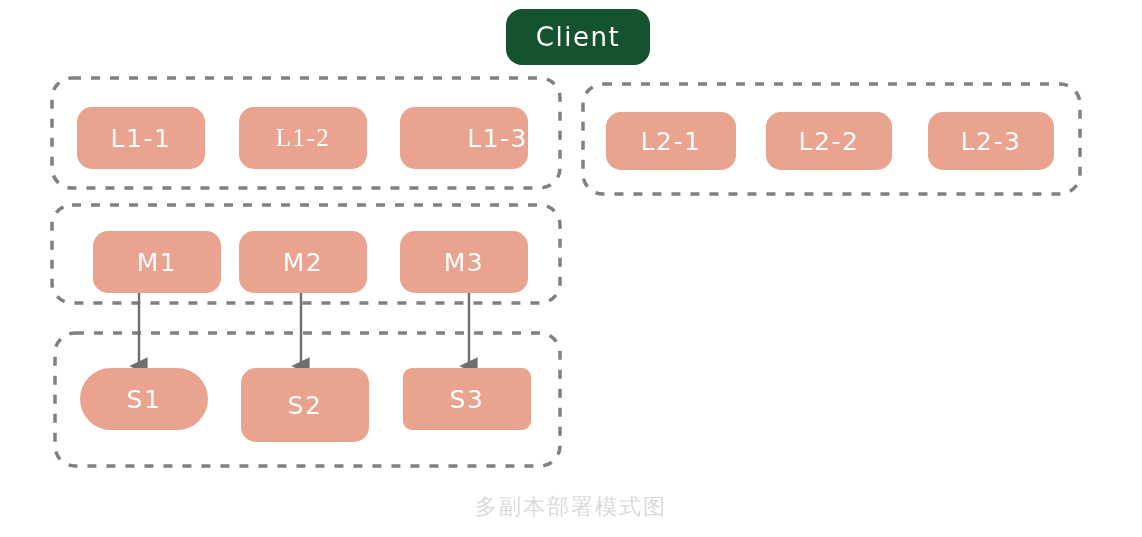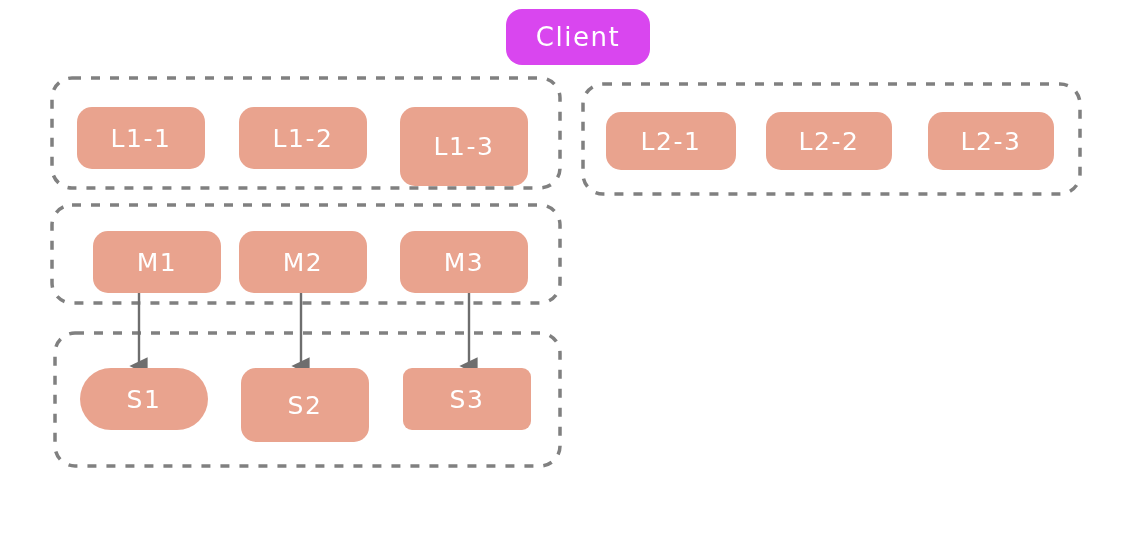--- a/index.html
+++ b/index.html
@@ -37,21 +37,21 @@
     font-weight: 400;
     letter-spacing: 1.5px;
     box-sizing: border-box;
     user-select: none;
   }
   .node-pink {
     background: #e9a38e;
     border-radius: 15px;
   }
   .node-gray {
-    background: #d946ef;
+    background: #14532d;
     border-radius: 16px;
     font-size: 26px;
   }
   .caption {
     position: absolute;
     left: 0;
     width: 1142px;
     text-align: center;
     color: #d9d9d9;
     font-size: 22px;
@@ -84,24 +84,24 @@
       </g>
   </svg>
 
   <div id="nodes-layer">
       <div class="node node-gray" style="left: 506px; top: 9px; width: 144px; height: 56px;">
         <span>Client</span>
       </div>
       <div class="node node-pink" style="left: 77px; top: 107px; width: 128px; height: 62px;">
         <span>L1-1</span>
       </div>
-      <div class="node node-pink" style="left: 239px; top: 107px; width: 128px; height: 62px;">
+      <div class="node node-pink" style="left: 239px; top: 107px; width: 128px; height: 62px; font-family: Liberation Serif, serif;">
         <span>L1-2</span>
       </div>
-      <div class="node node-pink" style="left: 400px; top: 107px; width: 128px; height: 79px;">
+      <div class="node node-pink" style="left: 400px; top: 107px; width: 128px; height: 62px; justify-content: flex-end;">
         <span>L1-3</span>
       </div>
       <div class="node node-pink" style="left: 606px; top: 112px; width: 130px; height: 58px;">
         <span>L2-1</span>
       </div>
       <div class="node node-pink" style="left: 766px; top: 112px; width: 126px; height: 58px;">
         <span>L2-2</span>
       </div>
       <div class="node node-pink" style="left: 928px; top: 112px; width: 126px; height: 58px;">
         <span>L2-3</span>
@@ -119,14 +119,15 @@
         <span>S1</span>
       </div>
       <div class="node node-pink" style="left: 241px; top: 368px; width: 128px; height: 74px;">
         <span>S2</span>
       </div>
       <div class="node node-pink" style="left: 403px; top: 368px; width: 128px; height: 62px; border-radius: 9px;">
         <span>S3</span>
       </div>
     </div>
 
+  <div class="caption" style="top: 492px; color: rgb(217, 217, 217);">多副本部署模式图</div>
 
 </div>
 
 </body></html>

